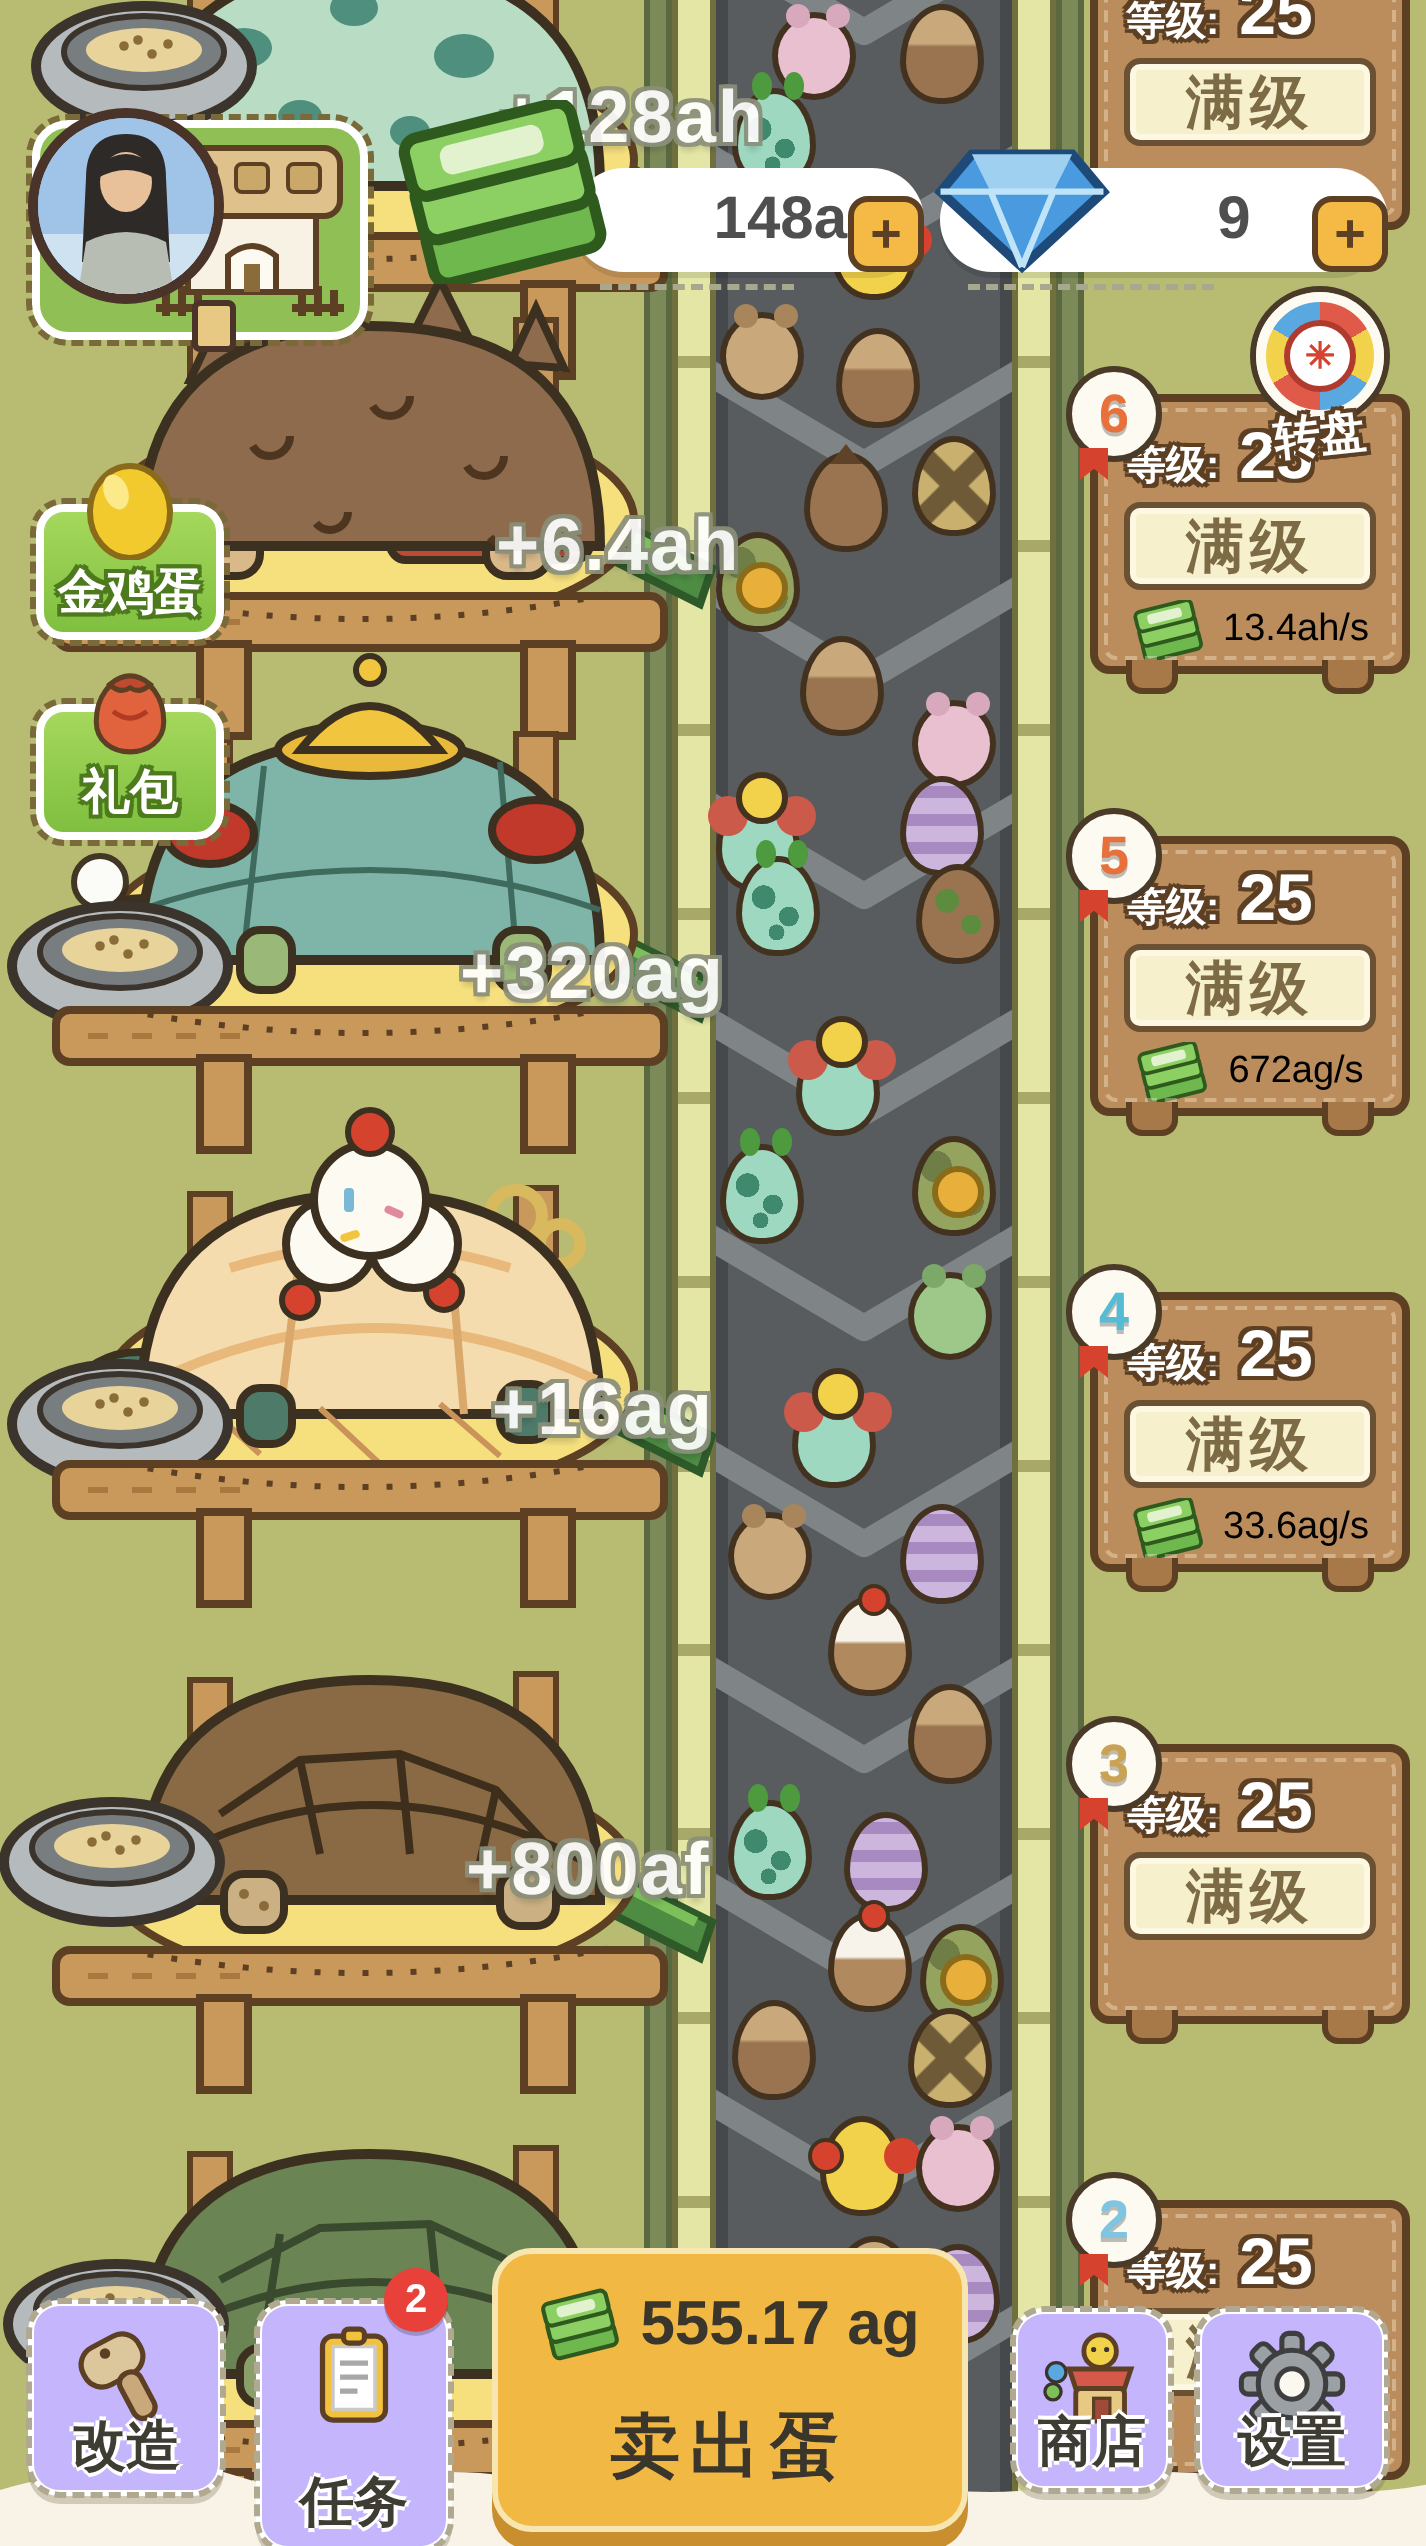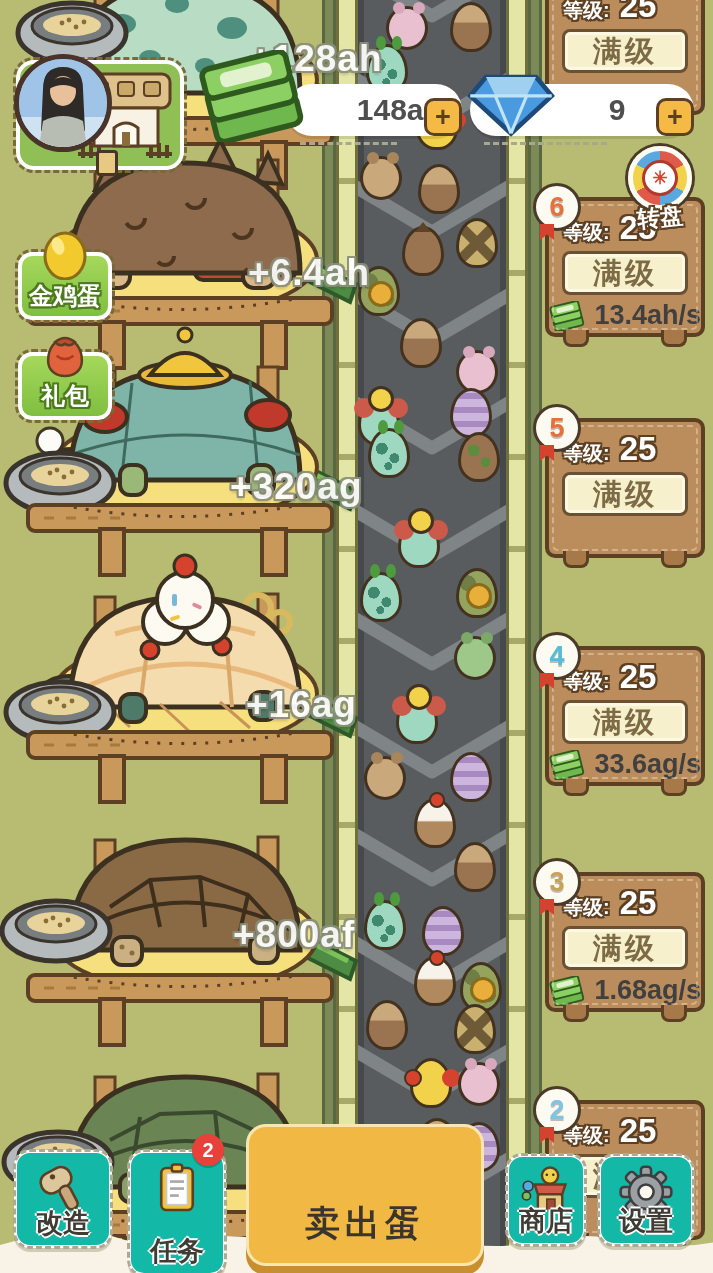--- a/index.html
+++ b/index.html
@@ -55,21 +55,21 @@
   .badge{position:absolute;left:-16px;top:-18px;width:42px;height:42px;background:#fdfaf2;border:3px solid #4a3a28;border-radius:50%;display:flex;align-items:center;justify-content:center;z-index:2;}
   .badge-num{font-size:27px;font-weight:bold;text-shadow:0 2px 0 rgba(0,0,0,.25);}
   .badge .ribbon{position:absolute;left:4px;bottom:-12px;width:14px;height:16px;background:#d5432e;clip-path:polygon(0 0,100% 0,100% 100%,50% 65%,0 100%);}
   .level-row{margin:8px 0 0 14px;display:flex;align-items:baseline;gap:10px;color:#fff;
     text-shadow:-2px 0 #5d4024,2px 0 #5d4024,0 -2px #5d4024,0 2px #5d4024,-2px -2px #5d4024,2px 2px #5d4024,-2px 2px #5d4024,2px -2px #5d4024;}
   .level-label{font-size:20px;font-weight:bold;}
   .level-value{font-size:33px;font-weight:bold;}
   .max-btn{display:block;width:calc(100% - 26px);margin:4px 13px 0;height:44px;background:#f7f0cd;border:3px solid #6b5134;border-radius:8px;
     font-family:inherit;font-size:29px;font-weight:bold;color:#7d6b45;letter-spacing:3px;box-shadow:inset 0 0 0 3px #fdf8e2;padding:0;}
   .rate-row{margin-top:5px;display:flex;align-items:center;justify-content:center;gap:8px;}
-  .rate{font-size:27px;font-weight:bold;color:#404040;}
+  .rate{font-size:19px;font-weight:normal;color:#000000;}
   .bills-sm{width:38px;height:30px;}
   
   #wheel{position:absolute;left:628px;top:146px;width:64px;height:64px;border-radius:50%;z-index:6;border:5px solid #fdfaf2;box-shadow:0 0 0 3px #4a3a28;box-sizing:border-box;
     background:conic-gradient(#e05a4a 0 60deg,#f2d24a 60deg 120deg,#5aa8e0 120deg 180deg,#e05a4a 180deg 240deg,#f2d24a 240deg 300deg,#5aa8e0 300deg 360deg);display:flex;align-items:center;justify-content:center;}
   #wheel .hub{width:30px;height:30px;border-radius:50%;background:#fff;border:3px solid #b03a2e;display:flex;align-items:center;justify-content:center;color:#d5432e;font-size:18px;font-weight:bold;}
   #wheel-label{position:absolute;left:620px;top:202px;width:80px;text-align:center;z-index:6;transform:rotate(-6deg);
     font-size:23px;font-weight:bold;color:#fff;
     text-shadow:-2px 0 #5d4024,2px 0 #5d4024,0 -2px #5d4024,0 2px #5d4024,-2px -2px #5d4024,2px 2px #5d4024,-2px 2px #5d4024,2px -2px #5d4024;}
   
   .pill{position:absolute;top:84px;height:52px;background:#fff;border-radius:26px;z-index:7;box-shadow:0 3px 0 rgba(0,0,0,.10);display:flex;align-items:center;}
@@ -85,21 +85,21 @@
   #avatar-tag{position:absolute;left:96px;top:150px;width:22px;height:26px;background:#e8c984;border:3px solid #4a342a;border-radius:4px;z-index:7;box-sizing:border-box;}
   #house-icon{position:absolute;right:6px;top:6px;width:94px;height:82px;}
   .fence{position:absolute;bottom:6px;width:30px;height:18px;}
   
   .side-btn{position:absolute;left:18px;width:94px;height:68px;background:linear-gradient(180deg,#a5d85c,#7fbf3f);border:4px solid #fff;outline:3px dashed #7a6a3a;border-radius:14px;z-index:7;box-sizing:border-box;}
   .side-ic{position:absolute;left:50%;transform:translateX(-50%);top:-30px;}
   .side-label{position:absolute;left:0;right:0;bottom:4px;text-align:center;font-size:24px;font-weight:bold;color:#fff;
     text-shadow:-2px 0 #4e7a1e,2px 0 #4e7a1e,0 -2px #4e7a1e,0 2px #4e7a1e,-2px -2px #4e7a1e,2px 2px #4e7a1e,-2px 2px #4e7a1e,2px -2px #4e7a1e;}
   
   #bottom-band{position:absolute;left:0;bottom:0;z-index:8;}
-  .white-btn{position:absolute;background:#14b8a6;border:3px solid #fff;outline:3px dashed #b0a890;outline-offset:-2px;border-radius:16px;z-index:9;box-sizing:border-box;box-shadow:0 4px 0 rgba(90,80,50,.25);}
+  .white-btn{position:absolute;background:#c4b5fd;border:3px solid #fff;outline:3px dashed #b0a890;outline-offset:-2px;border-radius:16px;z-index:9;box-sizing:border-box;box-shadow:0 4px 0 rgba(90,80,50,.25);}
   .wb-label{position:absolute;left:0;right:0;bottom:4px;text-align:center;font-size:27px;font-weight:bold;color:#3f3c34;
     text-shadow:-2px 0 #fff,2px 0 #fff,0 -2px #fff,0 2px #fff;}
   .wb-ic{position:absolute;left:50%;transform:translateX(-50%);top:8px;}
   #tasks-badge{position:absolute;left:192px;top:1134px;width:32px;height:32px;background:#e8413a;border-radius:50%;z-index:10;
     display:flex;align-items:center;justify-content:center;color:#fff;font-size:20px;font-weight:bold;box-shadow:0 2px 0 rgba(0,0,0,.2);}
   #sell-btn{position:absolute;left:246px;top:1124px;width:238px;height:142px;background:#f2b844;border:3px solid #f7e6b0;border-radius:20px;z-index:9;box-sizing:border-box;
     box-shadow:0 9px 0 #c98f2e;font-family:inherit;padding:0;}
   #sell-amount-row{position:absolute;left:0;right:0;top:16px;display:flex;align-items:center;justify-content:center;gap:8px;}
   #sell-amount{font-size:31px;font-weight:bold;color:#3a362c;}
   #sell-label{position:absolute;left:0;right:0;bottom:16px;text-align:center;font-size:35px;font-weight:bold;color:#3a362c;letter-spacing:5px;}
@@ -442,20 +442,26 @@
       <div class="panel" style="top: 418px;">
     <div class="badge">
       <span class="badge-num" style="color: rgb(232, 112, 58);">5</span>
       <span class="ribbon"></span>
     </div>
     <div class="level-row">
       <span class="level-label">等级:</span>
       <span class="level-value">25</span>
     </div>
     <button class="max-btn">满级</button>
+    <div class="rate-row">
+      <svg class="bills-sm" viewBox="0 0 60 48">
+            <use href="#bills"></use>
+          </svg>
+      <span class="rate">672ag/s</span>
+    </div>
     <div class="foot foot-l"></div>
     <div class="foot foot-r"></div>
   </div>
       <div class="panel" style="top: 646px;">
     <div class="badge">
       <span class="badge-num" style="color: rgb(84, 188, 212);">4</span>
       <span class="ribbon"></span>
     </div>
     <div class="level-row">
       <span class="level-label">等级:</span>
@@ -474,26 +480,20 @@
       <div class="panel" style="top: 872px;">
     <div class="badge">
       <span class="badge-num" style="color: rgb(201, 162, 84);">3</span>
       <span class="ribbon"></span>
     </div>
     <div class="level-row">
       <span class="level-label">等级:</span>
       <span class="level-value">25</span>
     </div>
     <button class="max-btn">满级</button>
-    <div class="rate-row">
-      <svg class="bills-sm" viewBox="0 0 60 48">
-            <use href="#bills"></use>
-          </svg>
-      <span class="rate">1.68ag/s</span>
-    </div>
     <div class="foot foot-l"></div>
     <div class="foot foot-r"></div>
   </div>
       <div class="panel" style="top: 1100px;">
     <div class="badge">
       <span class="badge-num" style="color: rgb(127, 196, 224);">2</span>
       <span class="ribbon"></span>
     </div>
     <div class="level-row">
       <span class="level-label">等级:</span>
@@ -597,20 +597,26 @@
       <rect x="24" y="22" width="16" height="3" fill="#a8a8a8"></rect>
         <rect x="24" y="30" width="16" height="3" fill="#a8a8a8"></rect>
       <rect x="24" y="38" width="10" height="3" fill="#a8a8a8"></rect>
       <rect x="26" y="4" width="12" height="8" rx="3" fill="#f2c23e" stroke="#5d4024" stroke-width="3"></rect>
     </svg>
     <div class="wb-label">任务</div>
   </div>
   <div id="tasks-badge">2</div>
 
   <button id="sell-btn">
+    <div id="sell-amount-row">
+      <svg width="42" height="38" viewBox="0 0 60 48">
+          <use href="#bills"></use>
+        </svg>
+      <span id="sell-amount">555.17 ag</span>
+    </div>
     <div id="sell-label">卖出蛋</div>
   </button>
 
   <div class="white-btn" style="left:598px;top:1154px;width:96px;height:92px">
     <svg class="wb-ic" width="54" height="54" viewBox="0 0 64 64">
       <g fill="#9aa0a4" stroke="#3e3e3e" stroke-width="3">
         <rect x="26" y="2" width="12" height="14" rx="4"></rect>
         <rect x="26" y="2" width="12" height="14" rx="4" transform="rotate(45 32 32)"></rect>
         <rect x="26" y="2" width="12" height="14" rx="4" transform="rotate(90 32 32)"></rect>
         <rect x="26" y="2" width="12" height="14" rx="4" transform="rotate(135 32 32)"></rect>

